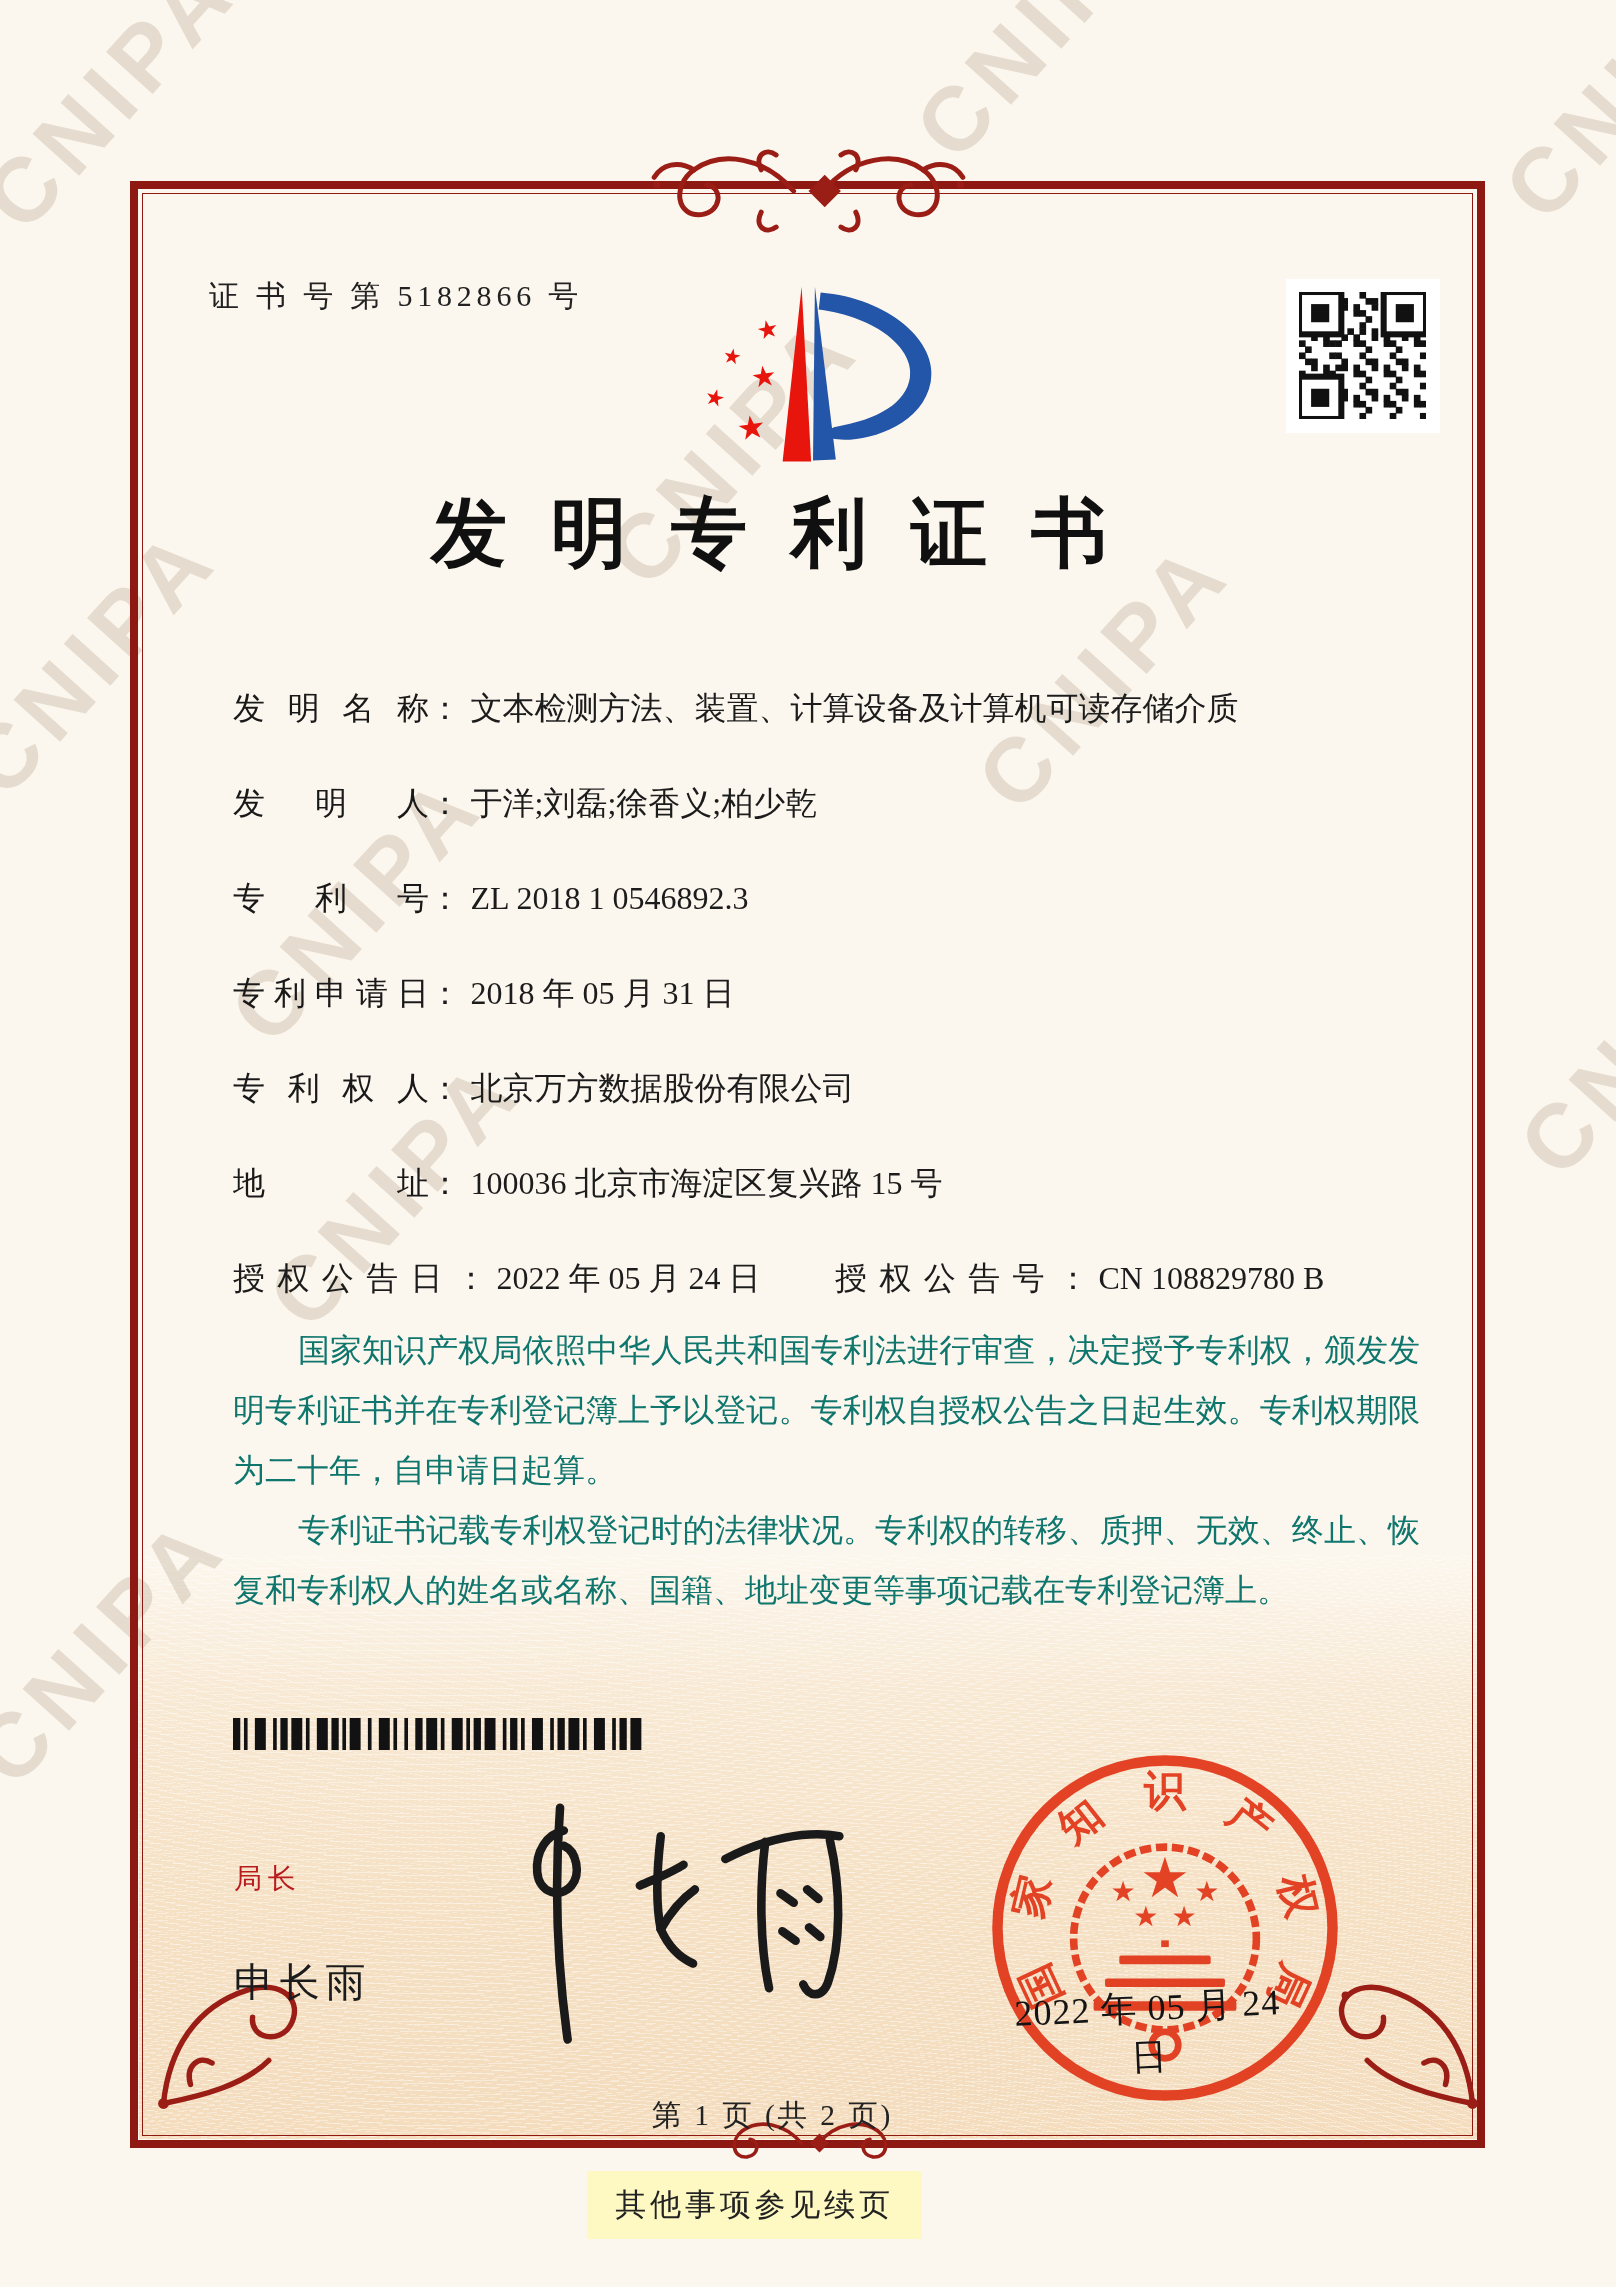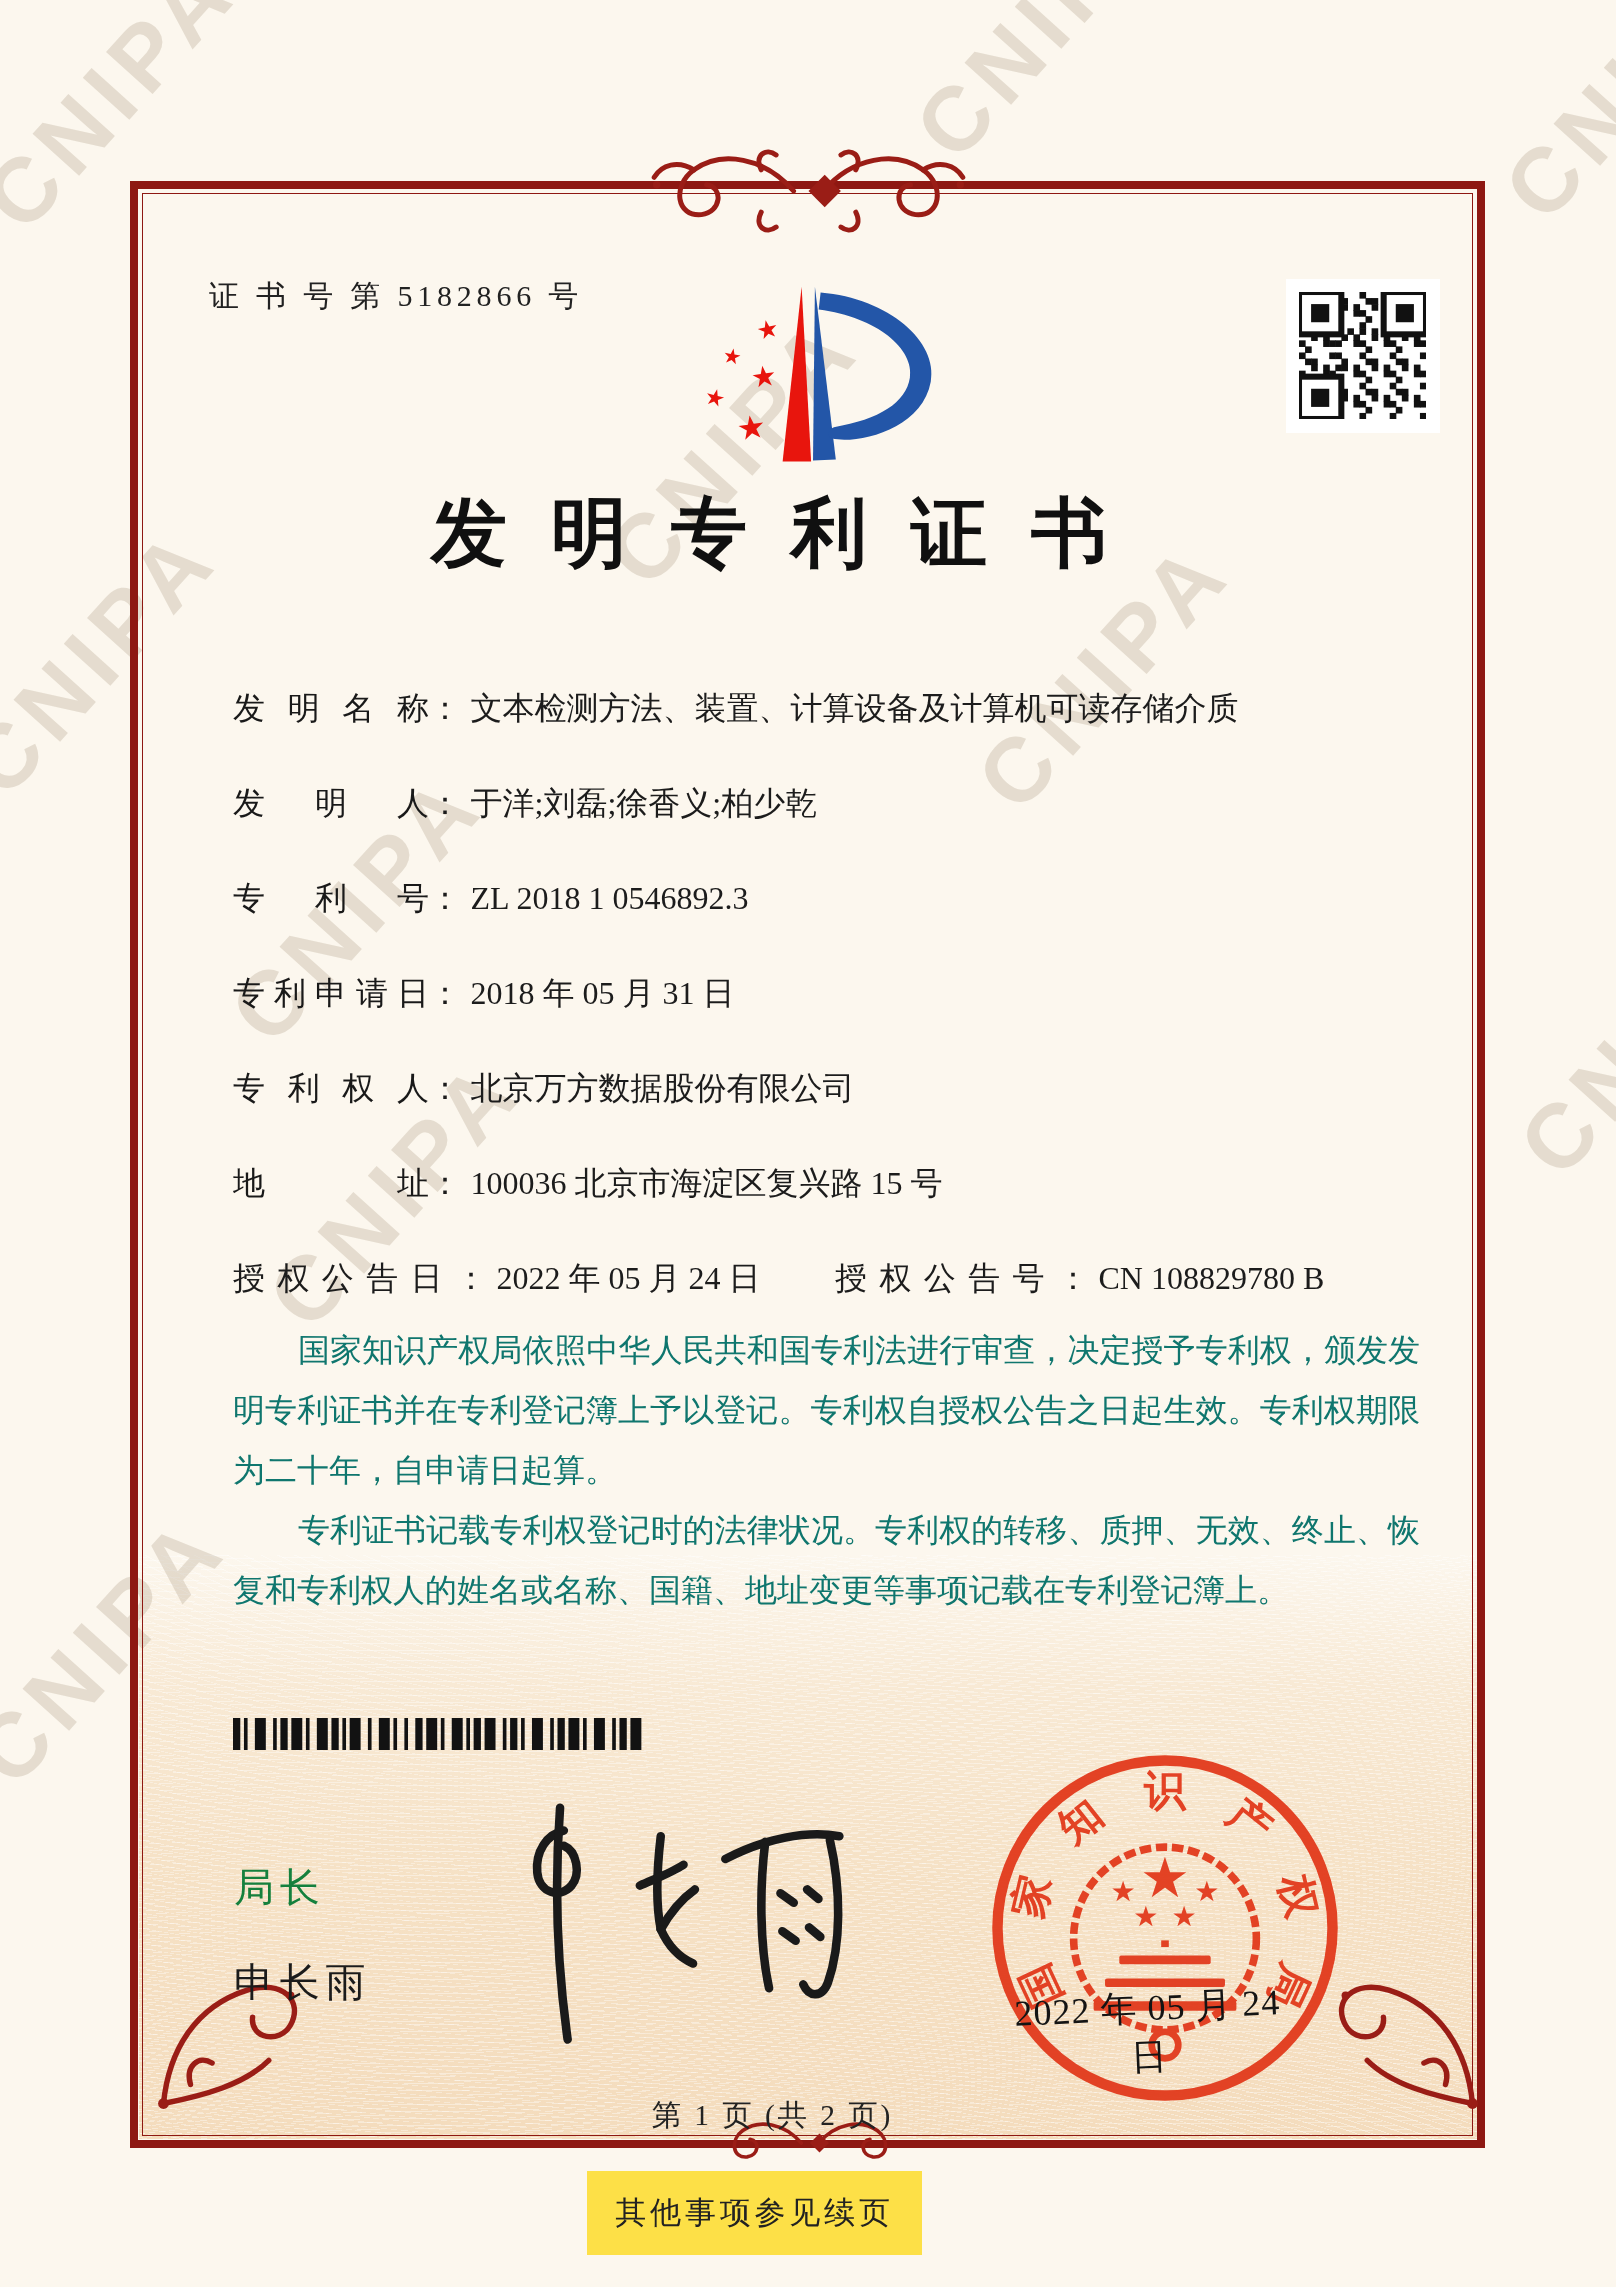--- a/index.html
+++ b/index.html
@@ -36,32 +36,32 @@
   .fvalue{white-space:nowrap;}
   .grant-left{display:flex;}
   .grant-right{position:absolute;left:602px;top:0;height:95px;display:flex;align-items:center;}
   .glabel{letter-spacing:12.4px;}
   
   .paras{position:absolute;left:233px;top:1320px;width:1187px;font-size:32px;line-height:60px;
          text-align:justify;color:#0f766e;}
   .paras p{margin:0;text-indent:65px;}
   
   .barcode{position:absolute;left:233px;top:1718px;width:412px;height:32px;}
-  .signer-role{position:absolute;left:234px;top:1860px;font-size:40px;letter-spacing:5.7px;
-               font-family:"Liberation Sans","DejaVu Sans",sans-serif;color:#15803d;text-align:right;}
+  .signer-role{position:absolute;left:234px;top:1860px;font-size:28px;letter-spacing:5.7px;
+               font-family:"Liberation Sans","DejaVu Sans",sans-serif;color:#b91c1c;text-align:right;}
   .signer-name{position:absolute;left:234px;top:1955px;font-size:40px;letter-spacing:5.7px;
                font-family:"Liberation Sans","DejaVu Sans",sans-serif;color:#1b1b1b;text-align:right;}
   .signature{position:absolute;left:480px;top:1802px;width:371px;height:247px;}
   .seal{position:absolute;left:987px;top:1750px;width:356px;height:356px;opacity:.95;}
   .seal text{font-family:"Liberation Serif","DejaVu Serif",serif;font-weight:bold;}
   .seal-date{position:absolute;left:1006px;top:1984px;width:285px;text-align:center;font-size:36px;
              letter-spacing:1px;transform:rotate(-2.5deg);color:#141414;}
   .page-no{position:absolute;left:0;top:2096px;width:1545px;text-align:center;font-size:29.5px;
            letter-spacing:2.9px;color:#222;}
-  .cont-box{position:absolute;left:587px;top:2171px;width:335px;height:84px;background:#fde047;
+  .cont-box{position:absolute;left:587px;top:2171px;width:335px;height:68px;background:#fef9c3;
             display:flex;align-items:center;justify-content:center;font-size:31px;letter-spacing:3.8px;color:#222;}
 </style>
 </head>
 <body>
 
 <div class="page">
 
   <div class="band"></div>
 
   <div class="layer" id="wmLayer">

